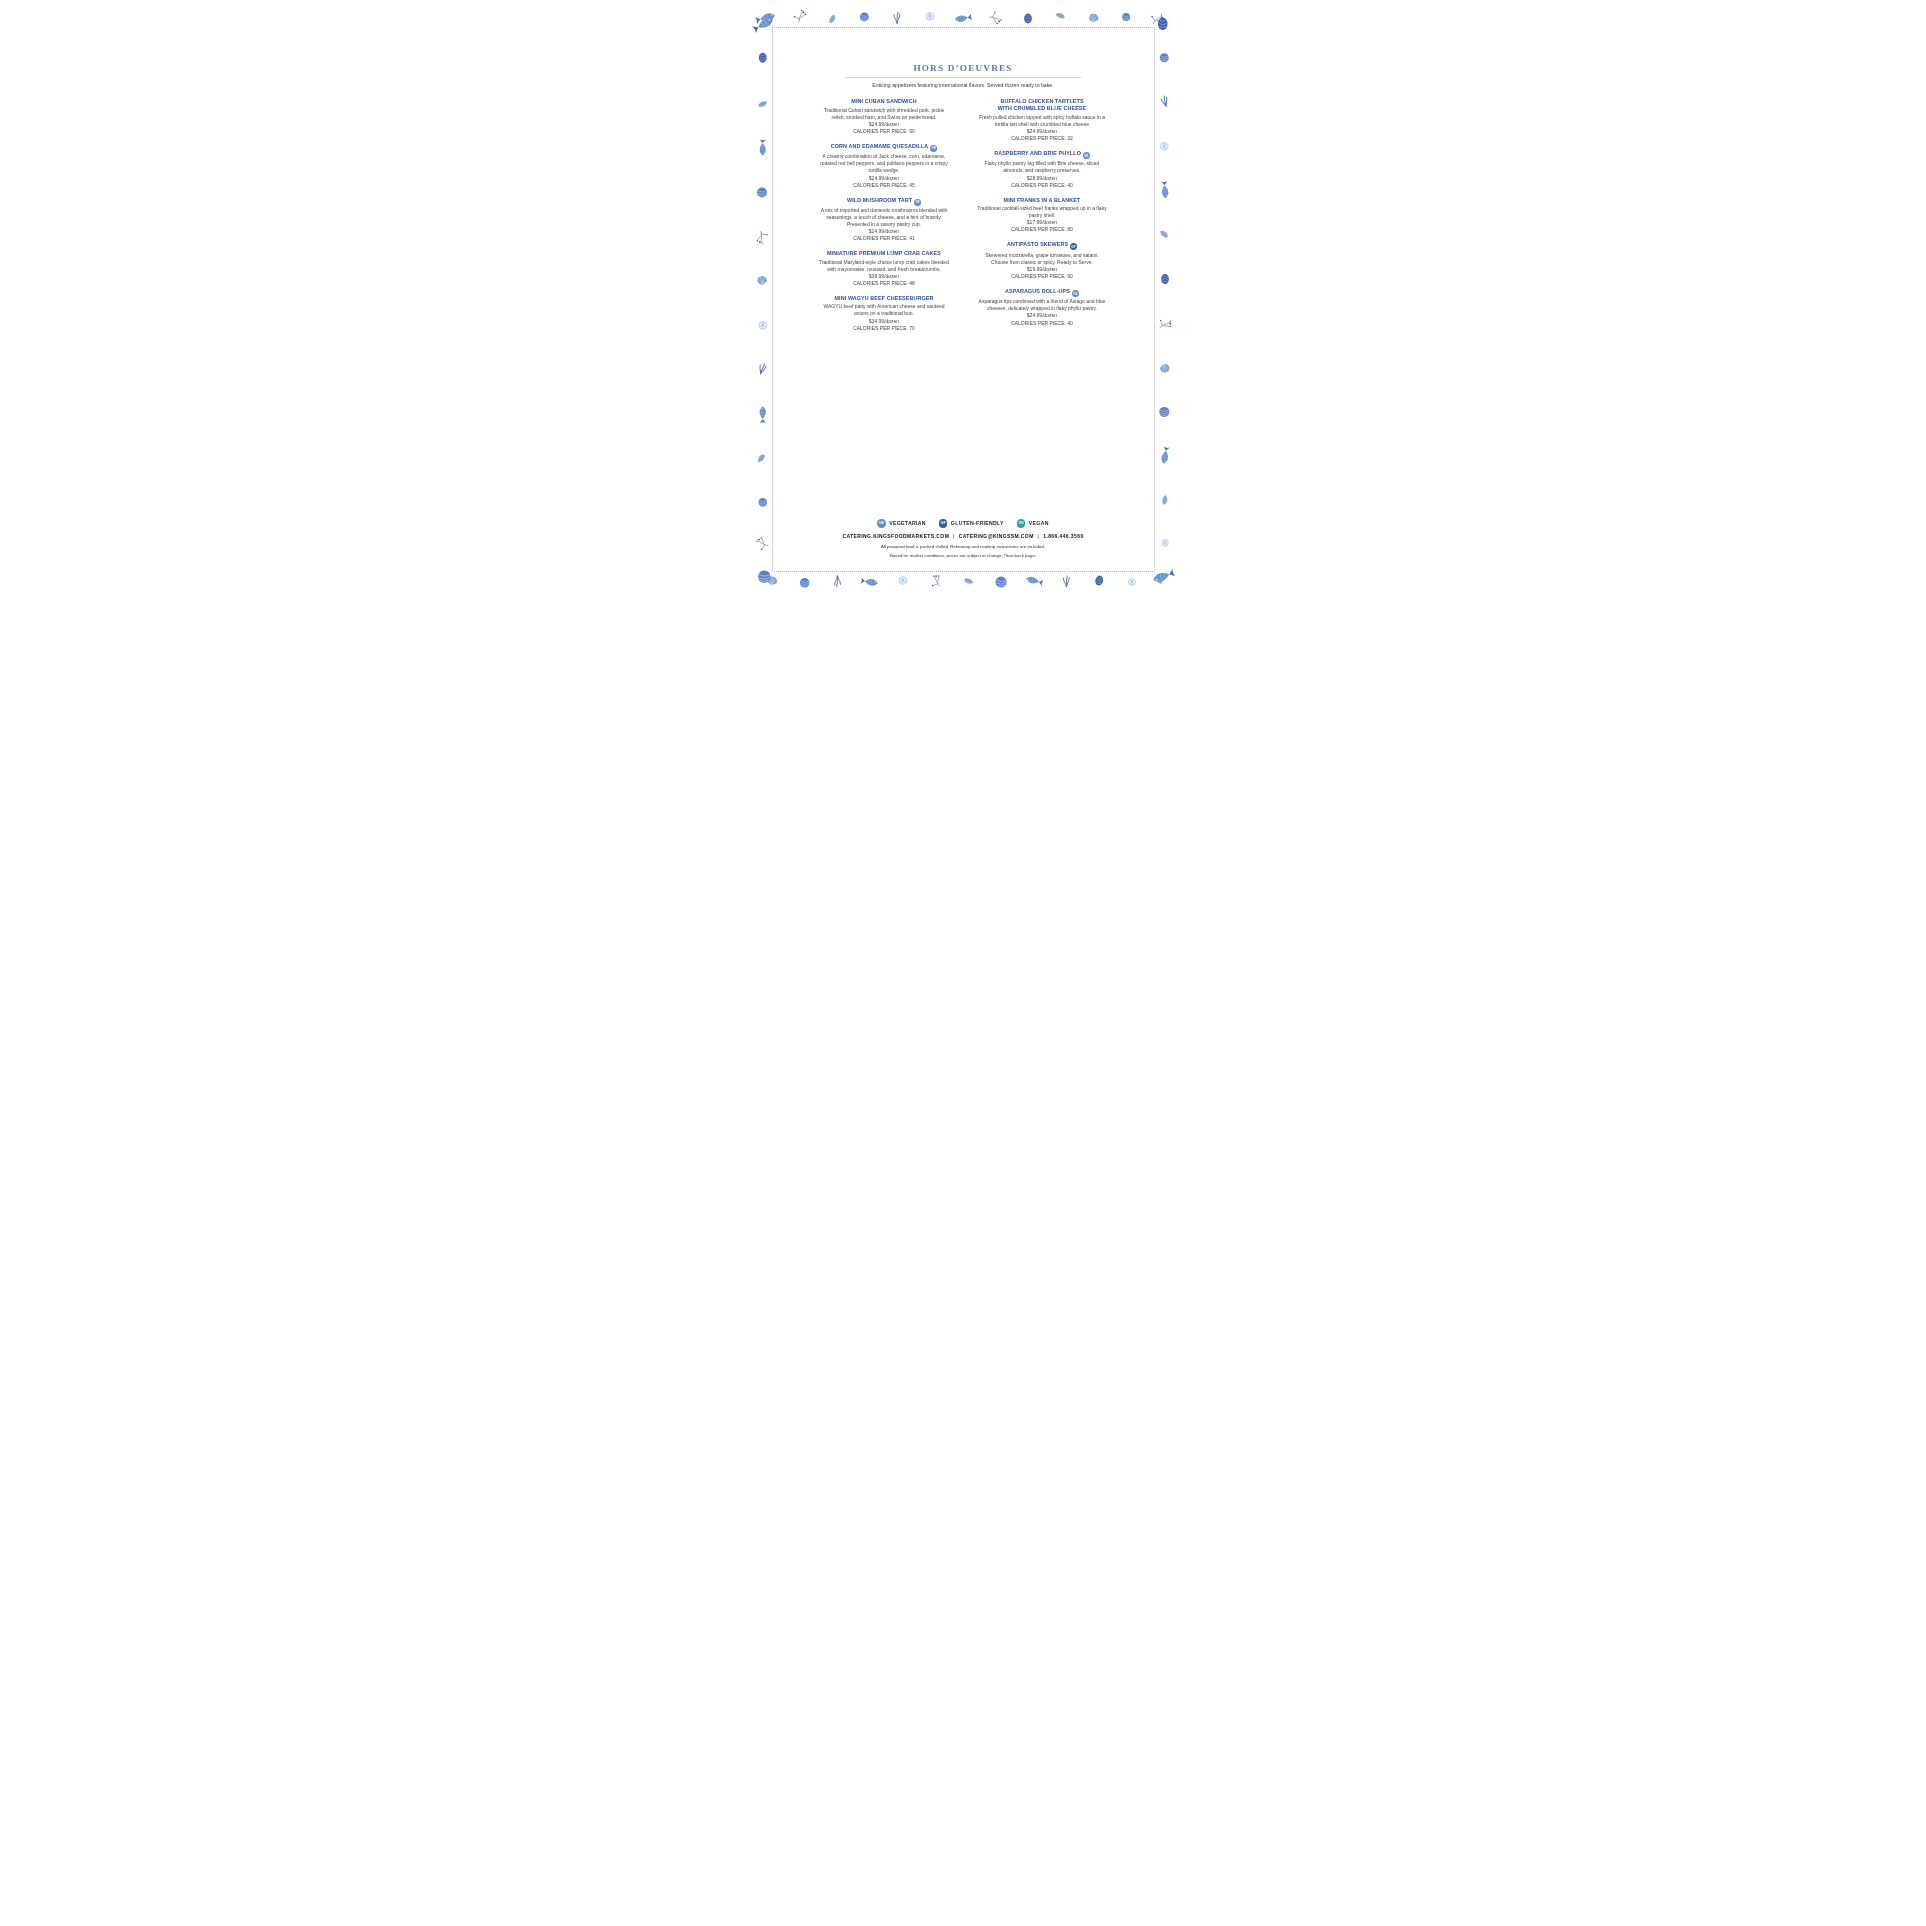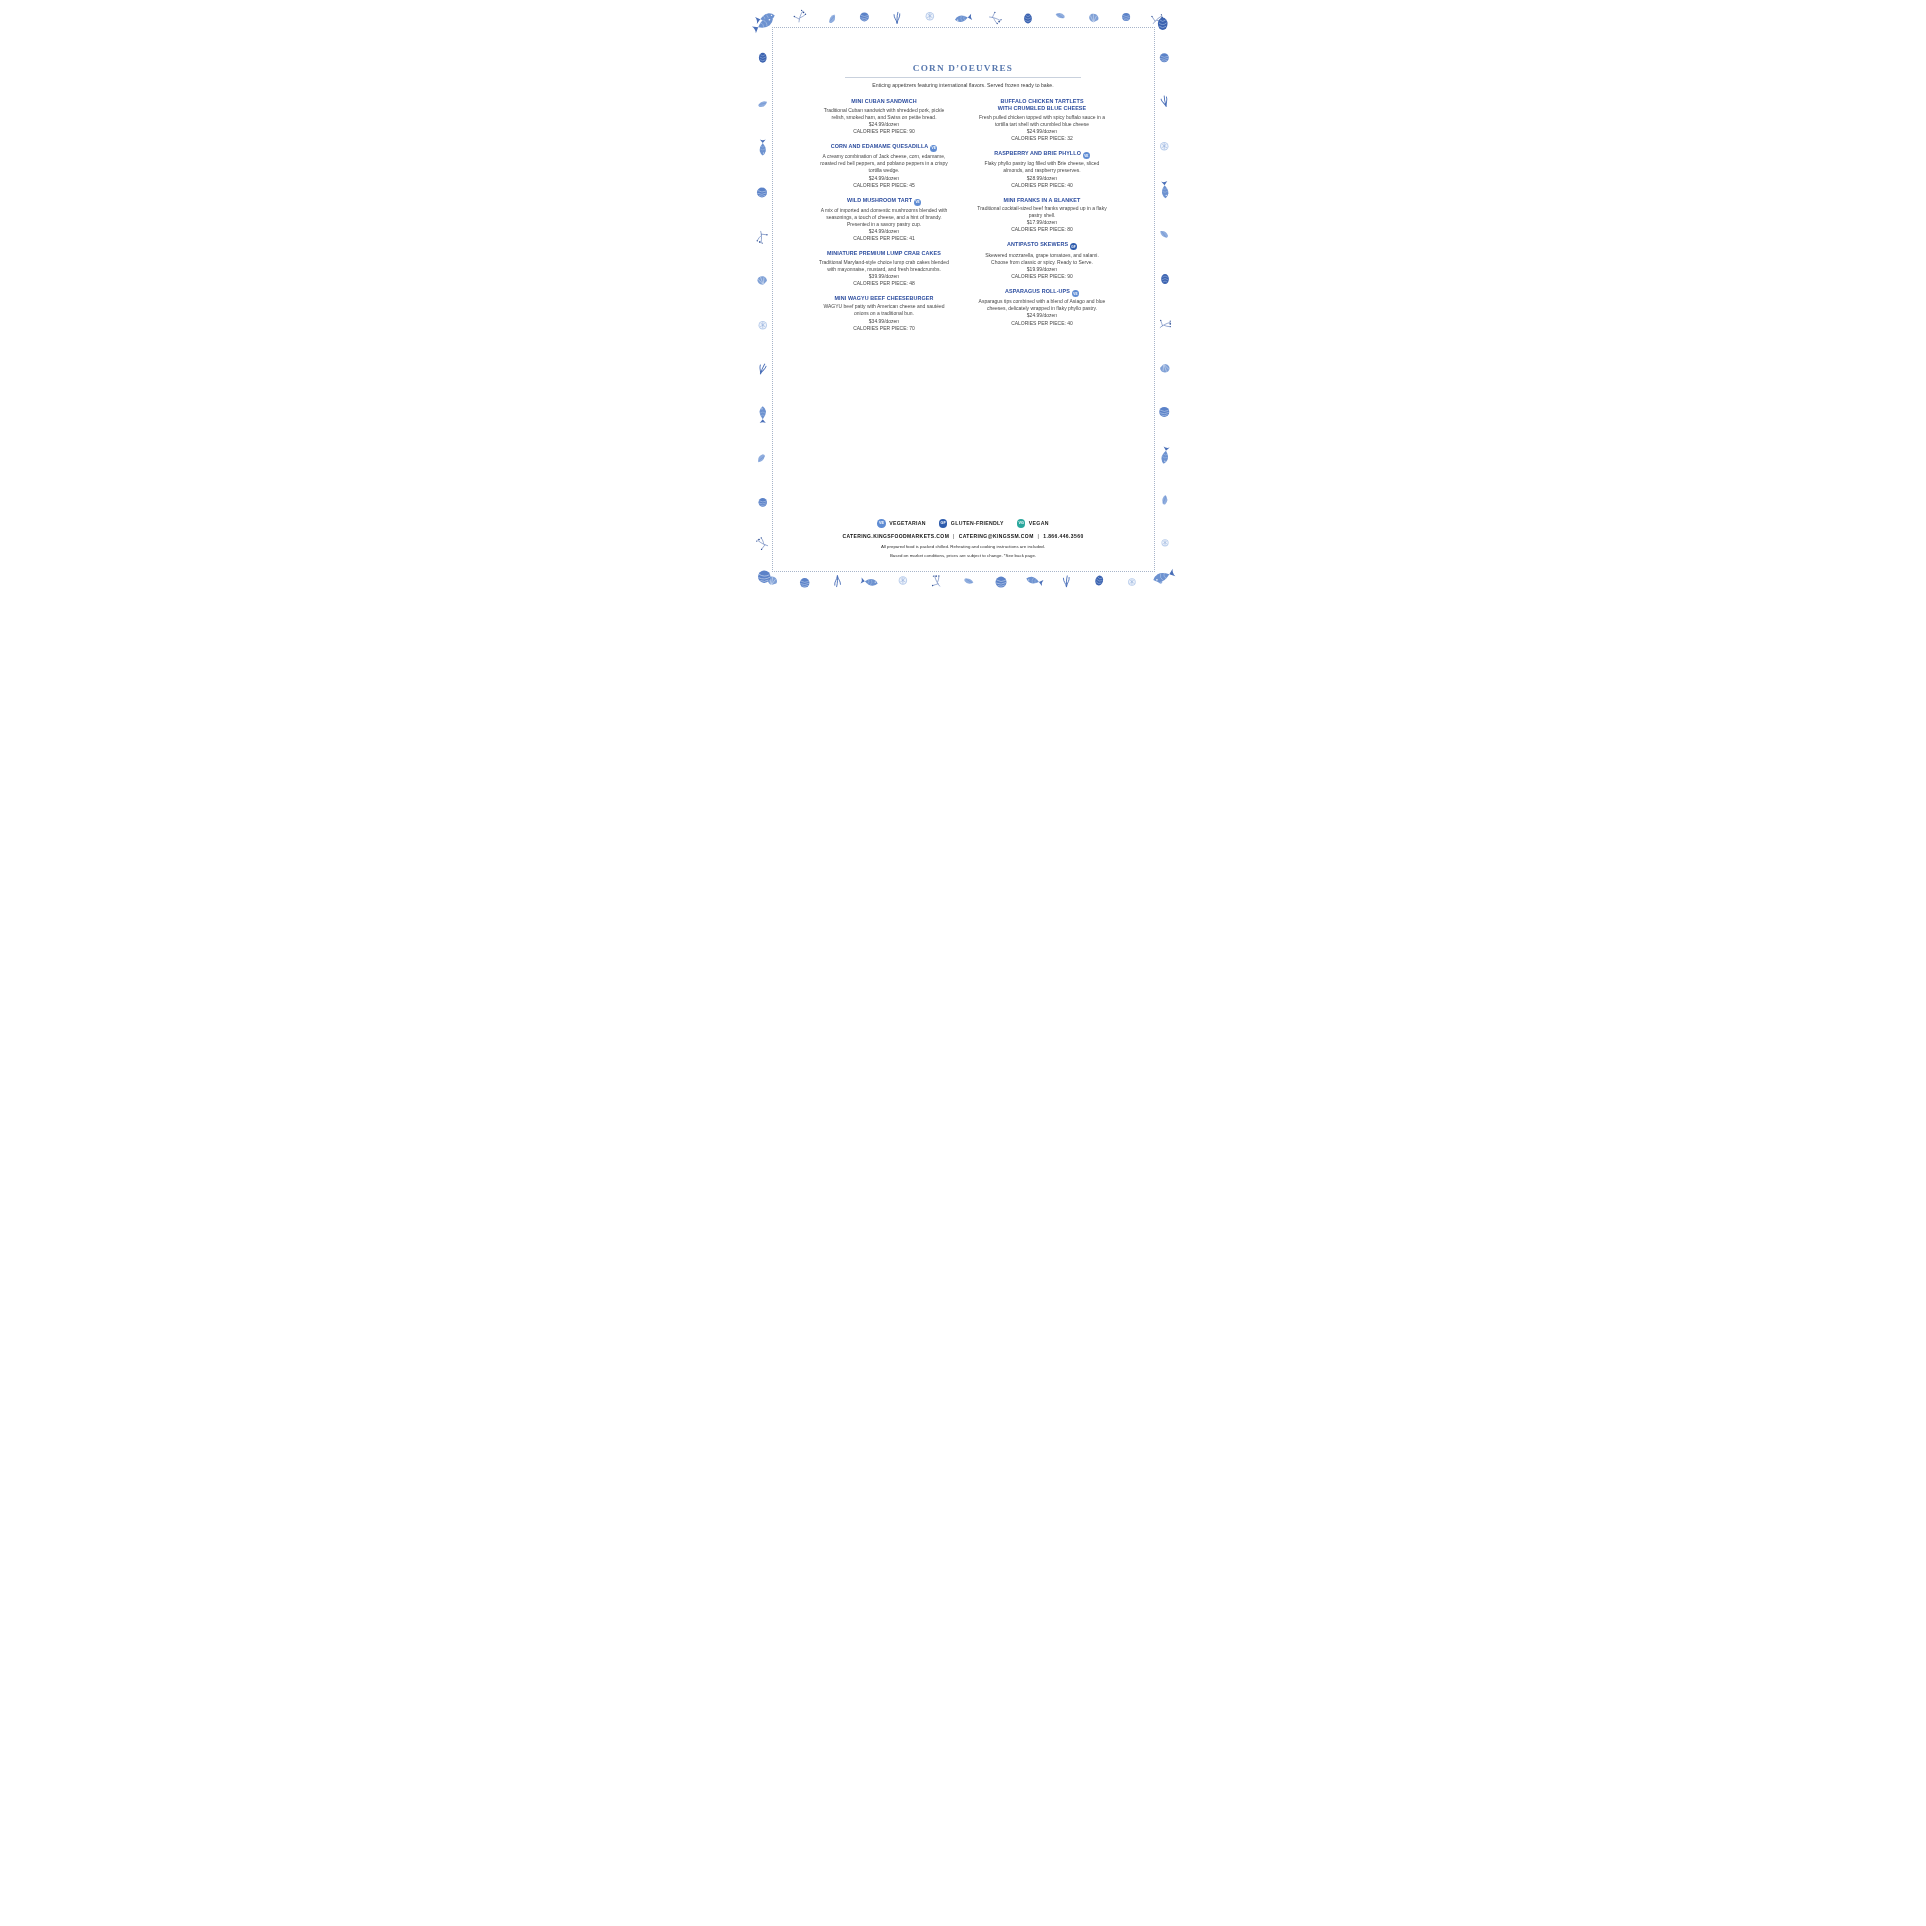--- a/index.html
+++ b/index.html
@@ -177,21 +177,21 @@
 
     <use href="#mo-fish" transform="translate(50,62) rotate(-30) scale(1.3)"></use>
     <use href="#mo-bulb" transform="translate(1085,62) scale(1.25)"></use>
     <use href="#mo-orb" transform="translate(50,1498) scale(1.25)"></use>
     <use href="#mo-fish" transform="translate(1085,1498) rotate(160) scale(1.3)"></use>
   </svg>
 
   <div class="dotted-frame"></div>
 
   <div class="content">
-    <h1 class="title">CORN D’OEUVRES</h1>
+    <h1 class="title">HORS D’OEUVRES</h1>
     <div class="divider"></div>
     <p class="subtitle">Enticing appetizers featuring international flavors. Served frozen ready to bake.</p>
 
     <div class="columns">
       <div class="col" id="col-left">
   <div class="item">
     <h3 class="item-name"><span class="nm">MINI CUBAN SANDWICH</span></h3>
     <p class="desc">Traditional Cuban sandwich with shredded pork, pickle relish, smoked ham, and Swiss on petite bread.</p>
     <p class="price">$24.99/dozen</p>
     <p class="cal">CALORIES PER PIECE: 90</p>

